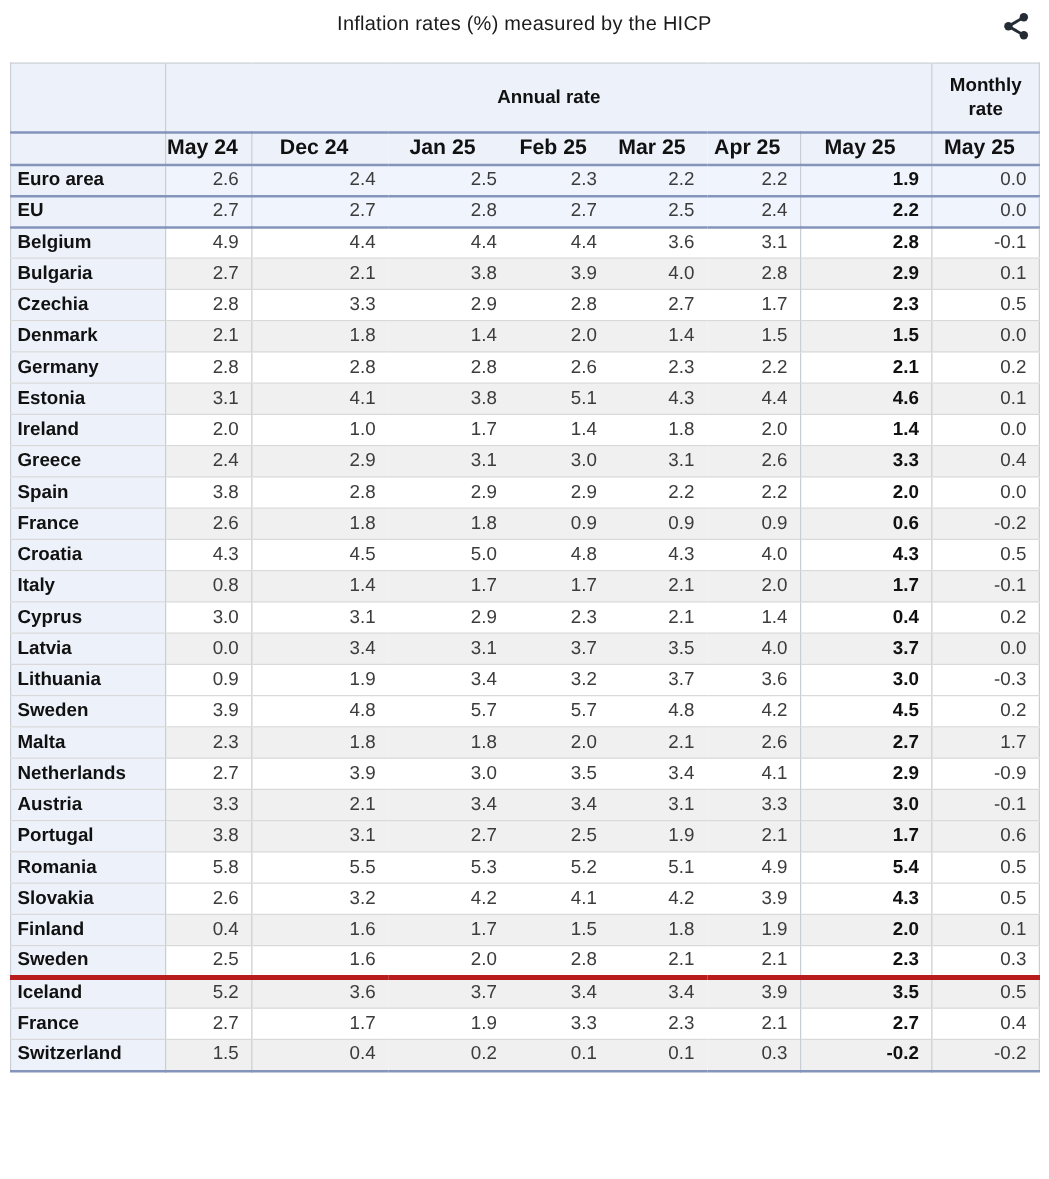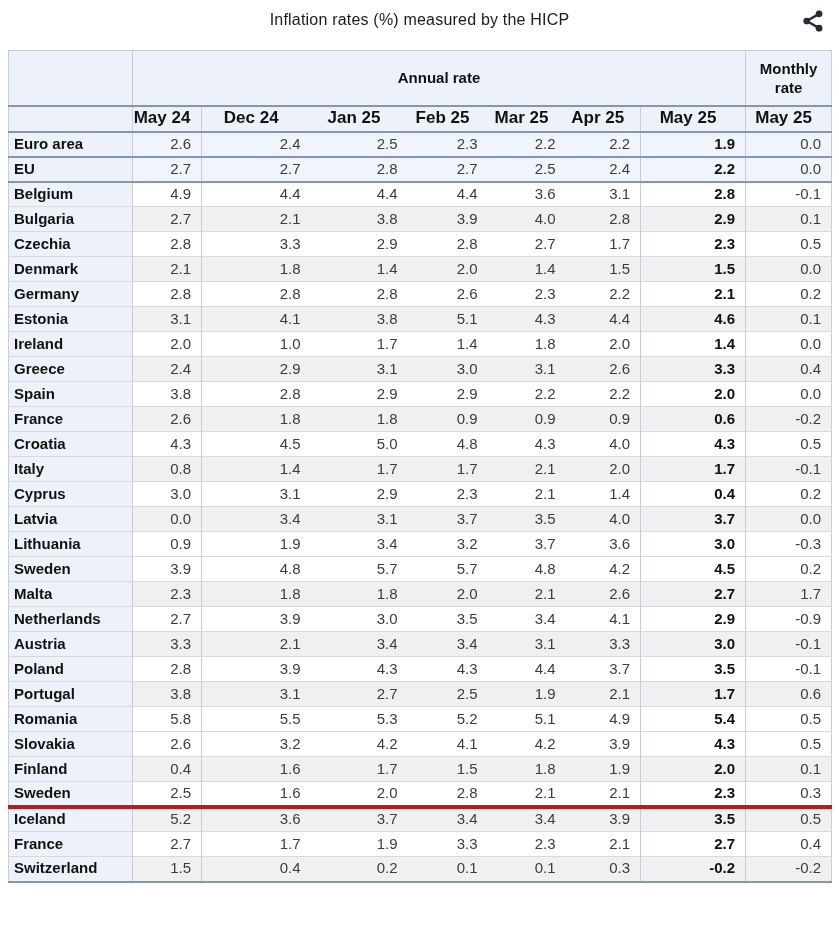--- a/index.html
+++ b/index.html
@@ -364,31 +364,20 @@
           <th class="v-sep">Austria</th>
           <td class="v-sep">3.3</td>
           <td class="">2.1</td>
           <td class="">3.4</td>
           <td class="">3.4</td>
           <td class="">3.1</td>
           <td class="v-sep">3.3</td>
           <td class="bold-col v-sep">3.0</td>
           <td class="">-0.1</td>
         </tr>
-        <tr class="plain">
-          <th class="v-sep">Poland</th>
-          <td class="v-sep">2.8</td>
-          <td class="">3.9</td>
-          <td class="">4.3</td>
-          <td class="">4.3</td>
-          <td class="">4.4</td>
-          <td class="v-sep">3.7</td>
-          <td class="bold-col v-sep">3.5</td>
-          <td class="">-0.1</td>
-        </tr>
         <tr class="stripe">
           <th class="v-sep">Portugal</th>
           <td class="v-sep">3.8</td>
           <td class="">3.1</td>
           <td class="">2.7</td>
           <td class="">2.5</td>
           <td class="">1.9</td>
           <td class="v-sep">2.1</td>
           <td class="bold-col v-sep">1.7</td>
           <td class="">0.6</td>

